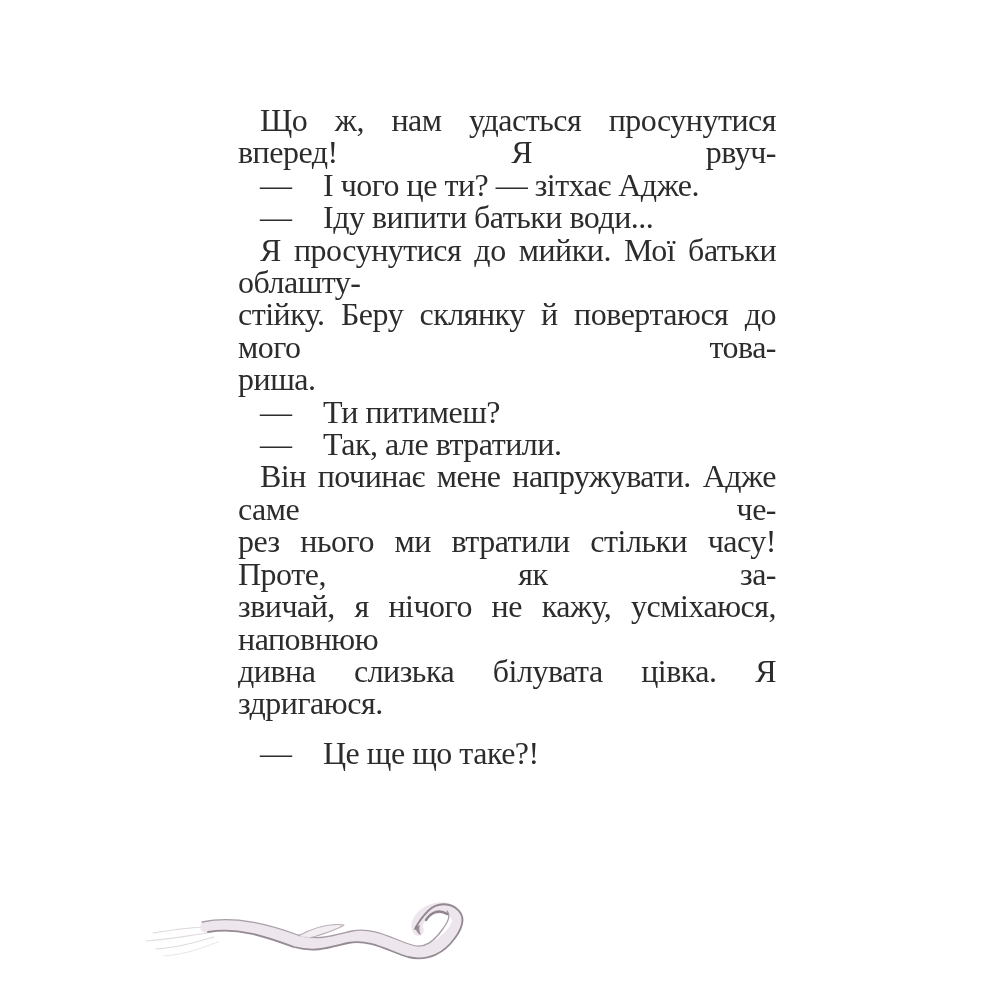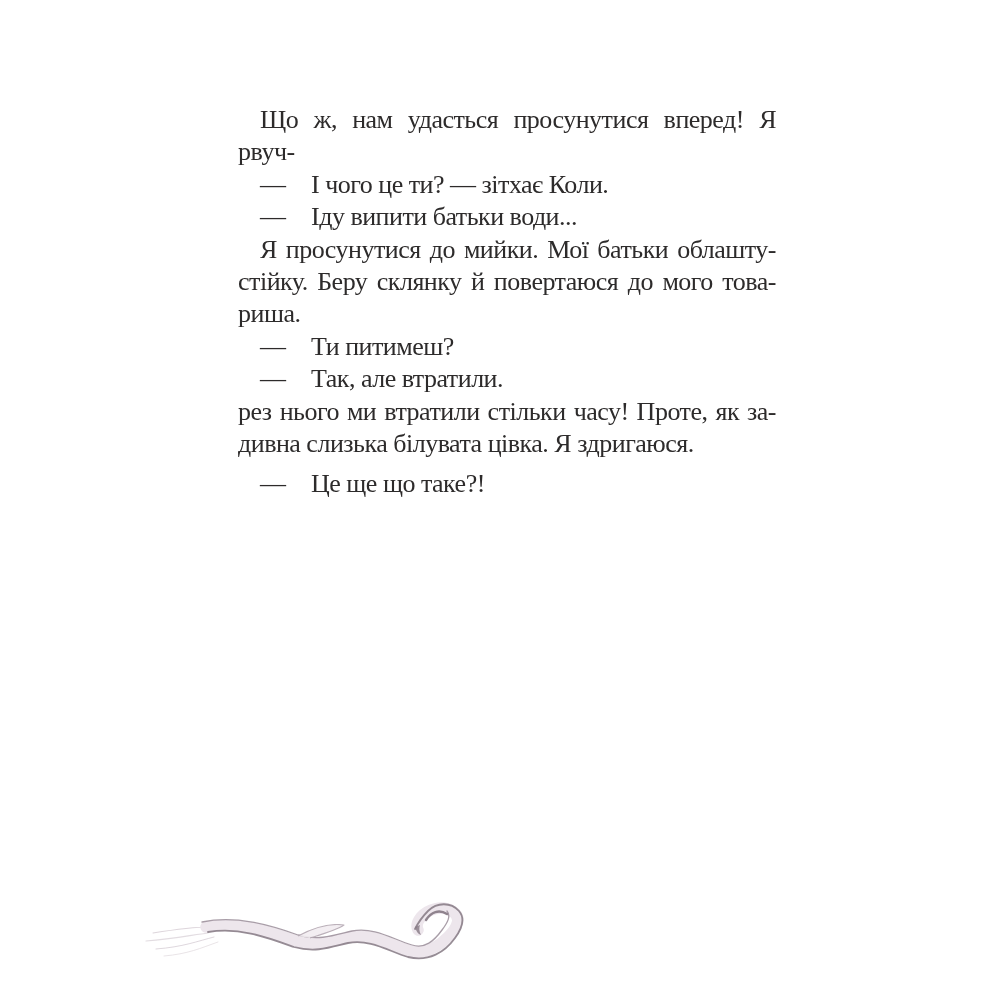--- a/index.html
+++ b/index.html
@@ -17,62 +17,64 @@
   .book-page {
     position: absolute;
     inset: 0;
     background: #ffffff;
   }
   .text-block {
     position: absolute;
     left: 238px;
     top: 104px;
     width: 538px;
-    font-size: 26px;
+    font-size: 32px;
     line-height: 32.4px;
     letter-spacing: -0.5px;
     color: #2d2b2b;
     font-family: "Liberation Serif", serif;
   }
   .line {
     text-align: justify;
     text-align-last: left;
   }
   .line.just {
     text-align-last: justify;
   }
   .line.indent {
     text-indent: 22px;
   }
   .line.gap {
-    margin-top: 8px;
+    margin-top: 17px;
   }
   .illustration {
     position: absolute;
     left: 138px;
     top: 883px;
     width: 348px;
     height: 88px;
   }
 </style>
 </head>
 <body>
 
 <div class="book-page">
 
   <div class="text-block">
     <div class="line indent just">Що ж, нам удасться просунутися вперед! Я рвуч-</div>
-    <div class="line indent">— І чого це ти? — зітхає Коли.</div>
+    <div class="line indent">— І чого це ти? — зітхає Адже.</div>
     <div class="line indent">— Іду випити батьки води...</div>
     <div class="line indent just">Я просунутися до мийки. Мої батьки облашту-</div>
     <div class="line just">стійку. Беру склянку й повертаюся до мого това-</div>
     <div class="line">риша.</div>
     <div class="line indent">— Ти питимеш?</div>
     <div class="line indent">— Так, але втратили.</div>
+    <div class="line indent just">Він починає мене напружувати. Адже саме че-</div>
     <div class="line just">рез нього ми втратили стільки часу! Проте, як за-</div>
+    <div class="line just">звичай, я нічого не кажу, усміхаюся, наповнюю</div>
     <div class="line">дивна слизька білувата цівка. Я здригаюся.</div>
     <div class="line indent gap">— Це ще що таке?!</div>
   </div>
 
   <svg class="illustration" viewBox="0 0 348 88" xmlns="http://www.w3.org/2000/svg" aria-hidden="true">
 
     <g fill="none" stroke-linecap="round">
       <path d="M 15,50 C 40,46 56,44 72,44" stroke="#d4cbd2" stroke-width="1.1" opacity="0.8"></path>
       <path d="M 8,58  C 35,56 54,52 70,50" stroke="#dbd3d9" stroke-width="1.1" opacity="0.8"></path>
       <path d="M 18,66 C 45,64 60,58 76,54" stroke="#d6cdd4" stroke-width="1.0" opacity="0.8"></path>

